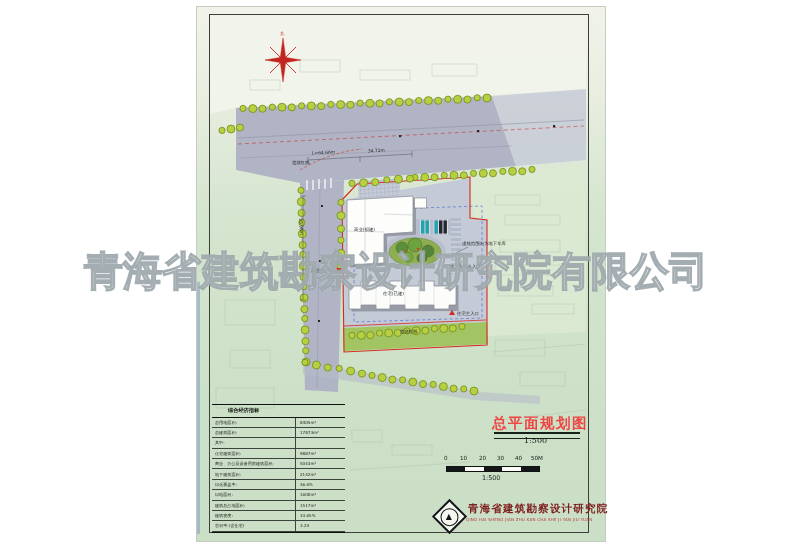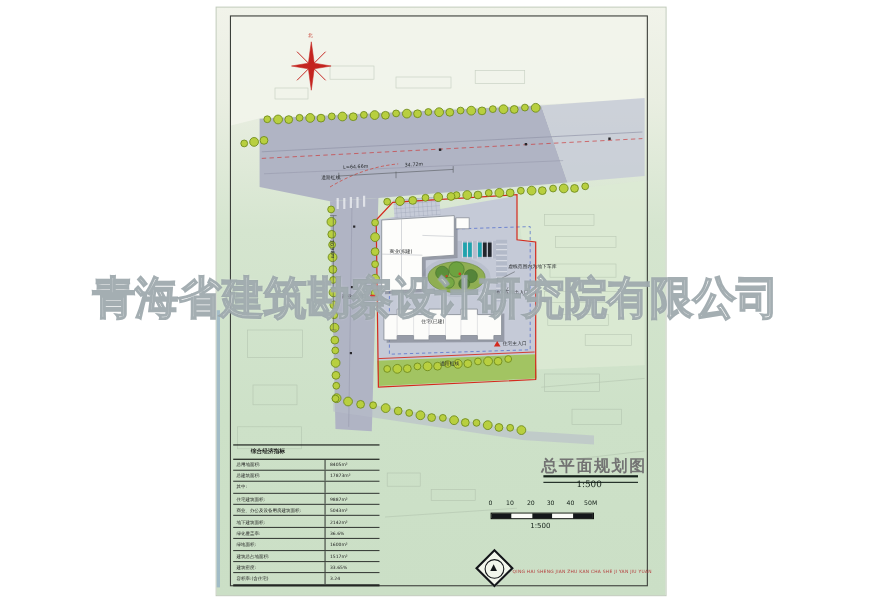--- a/index.html
+++ b/index.html
@@ -21,21 +21,21 @@
              white-space:nowrap;transform:scaleY(1.04);}
   
   #econ{left:212px;top:404px;width:133px;z-index:20;border-bottom:1.4px solid #101210;background:transparent;}
   #econ .hd{font-size:5.2px;font-weight:bold;color:#111;padding:2px 2px 2.5px 16px;
             border-top:1.4px solid #101210;border-bottom:1.3px solid #101210;}
   #econ .row{display:flex;border-bottom:0.55px solid #3c423c;align-items:stretch;}
   #econ .row .l{flex:1;font-size:4.1px;color:#222;padding:2.2px 1px 2.2px 3px;}
   #econ .row .v{width:44px;font-size:4.1px;color:#222;padding:2.2px 1px 2.2px 4px;border-left:0.55px solid #3c423c;}
   
   #ptitle{left:492px;top:414px;width:100px;font-size:14.5px;font-weight:bold;letter-spacing:1.5px;
-          color:#737373;font-family:Liberation Serif, serif;z-index:20;}
+          color:#ef4444;font-family:Liberation Serif, serif;z-index:20;}
   #ptitle-rule{left:494px;top:432px;width:86px;height:4px;border-top:2.1px solid #15211a;border-bottom:0.7px solid #15211a;z-index:20;}
   #ptitle-scale{left:524px;top:436px;font-size:8px;color:#15211a;z-index:20;font-family:"DejaVu Serif",serif;}
   
   .sb-num{position:absolute;font-size:5.6px;color:#15211a;z-index:20;}
   #sbar{left:446px;top:466px;width:92px;height:4.2px;border:0.8px solid #101210;display:flex;z-index:20;}
   #sbar div{flex:1;}
   #sbar-scale{left:482px;top:474px;font-size:6.4px;color:#15211a;z-index:20;}
   
   #seal{left:437px;top:504px;width:21px;height:21px;transform:rotate(45deg);
         border:2.1px solid #14171a;background:#f2f6ec;z-index:20;}
@@ -373,16 +373,17 @@
       <div style="background:#fbfbf8;"></div>
     <div style="background:#14171a;"></div>
   </div>
   <div id="sbar-scale" class="abs">1:500</div>
 
   <div id="seal" class="abs">
     <div class="ic">
         <span>▲</span>
       </div>
   </div>
+  <div id="inst-name" class="abs">青海省建筑勘察设计研究院</div>
   <div id="inst-pinyin" class="abs">QING HAI SHENG JIAN ZHU KAN CHA SHE JI YAN JIU YUAN</div>
 
   <div id="watermark" class="abs">青海省建筑勘察设计研究院有限公司</div>
 </div>
 
 </body></html>

